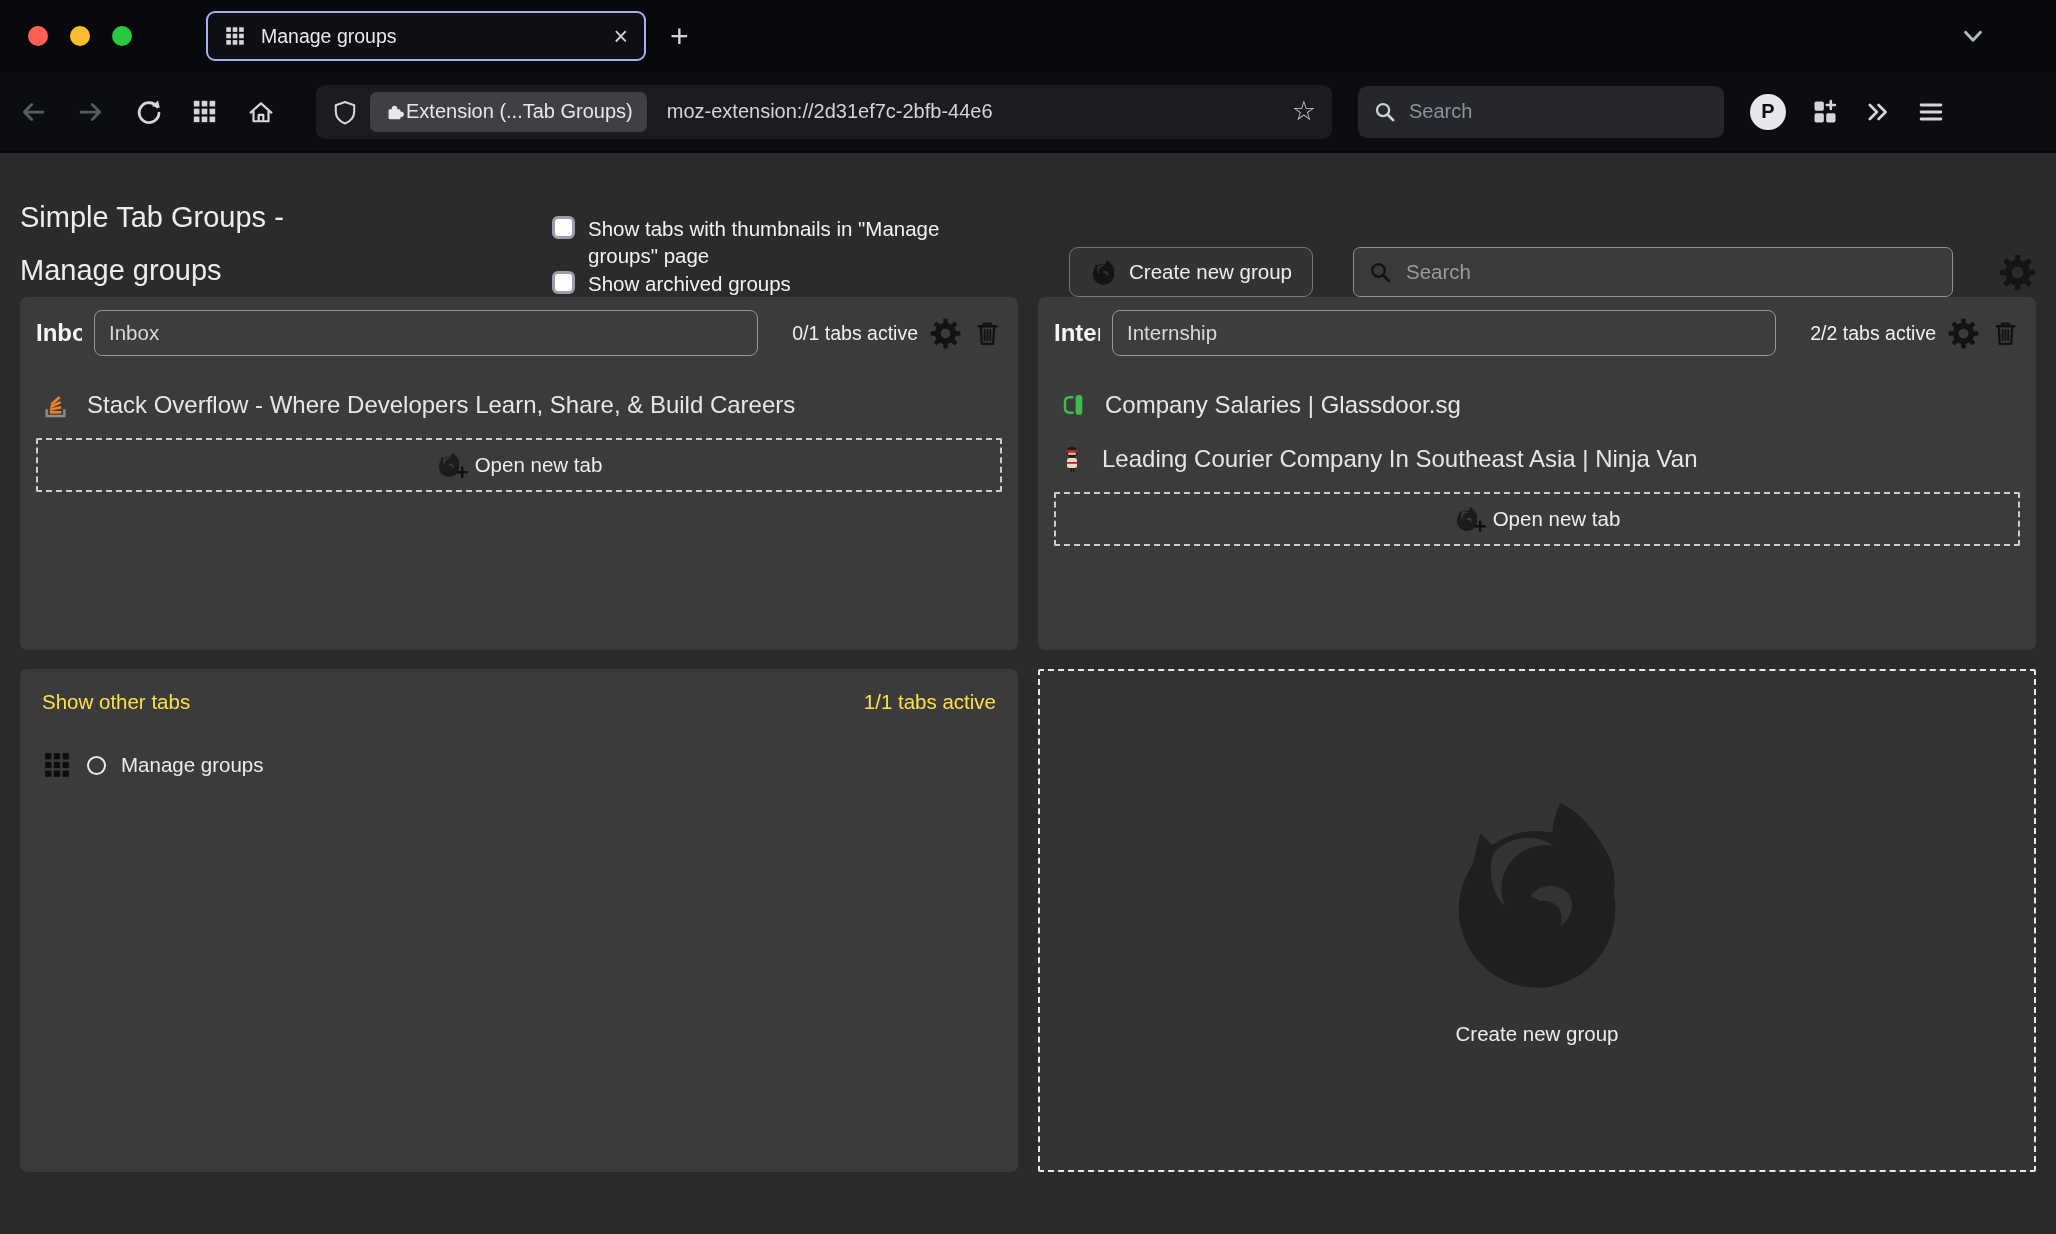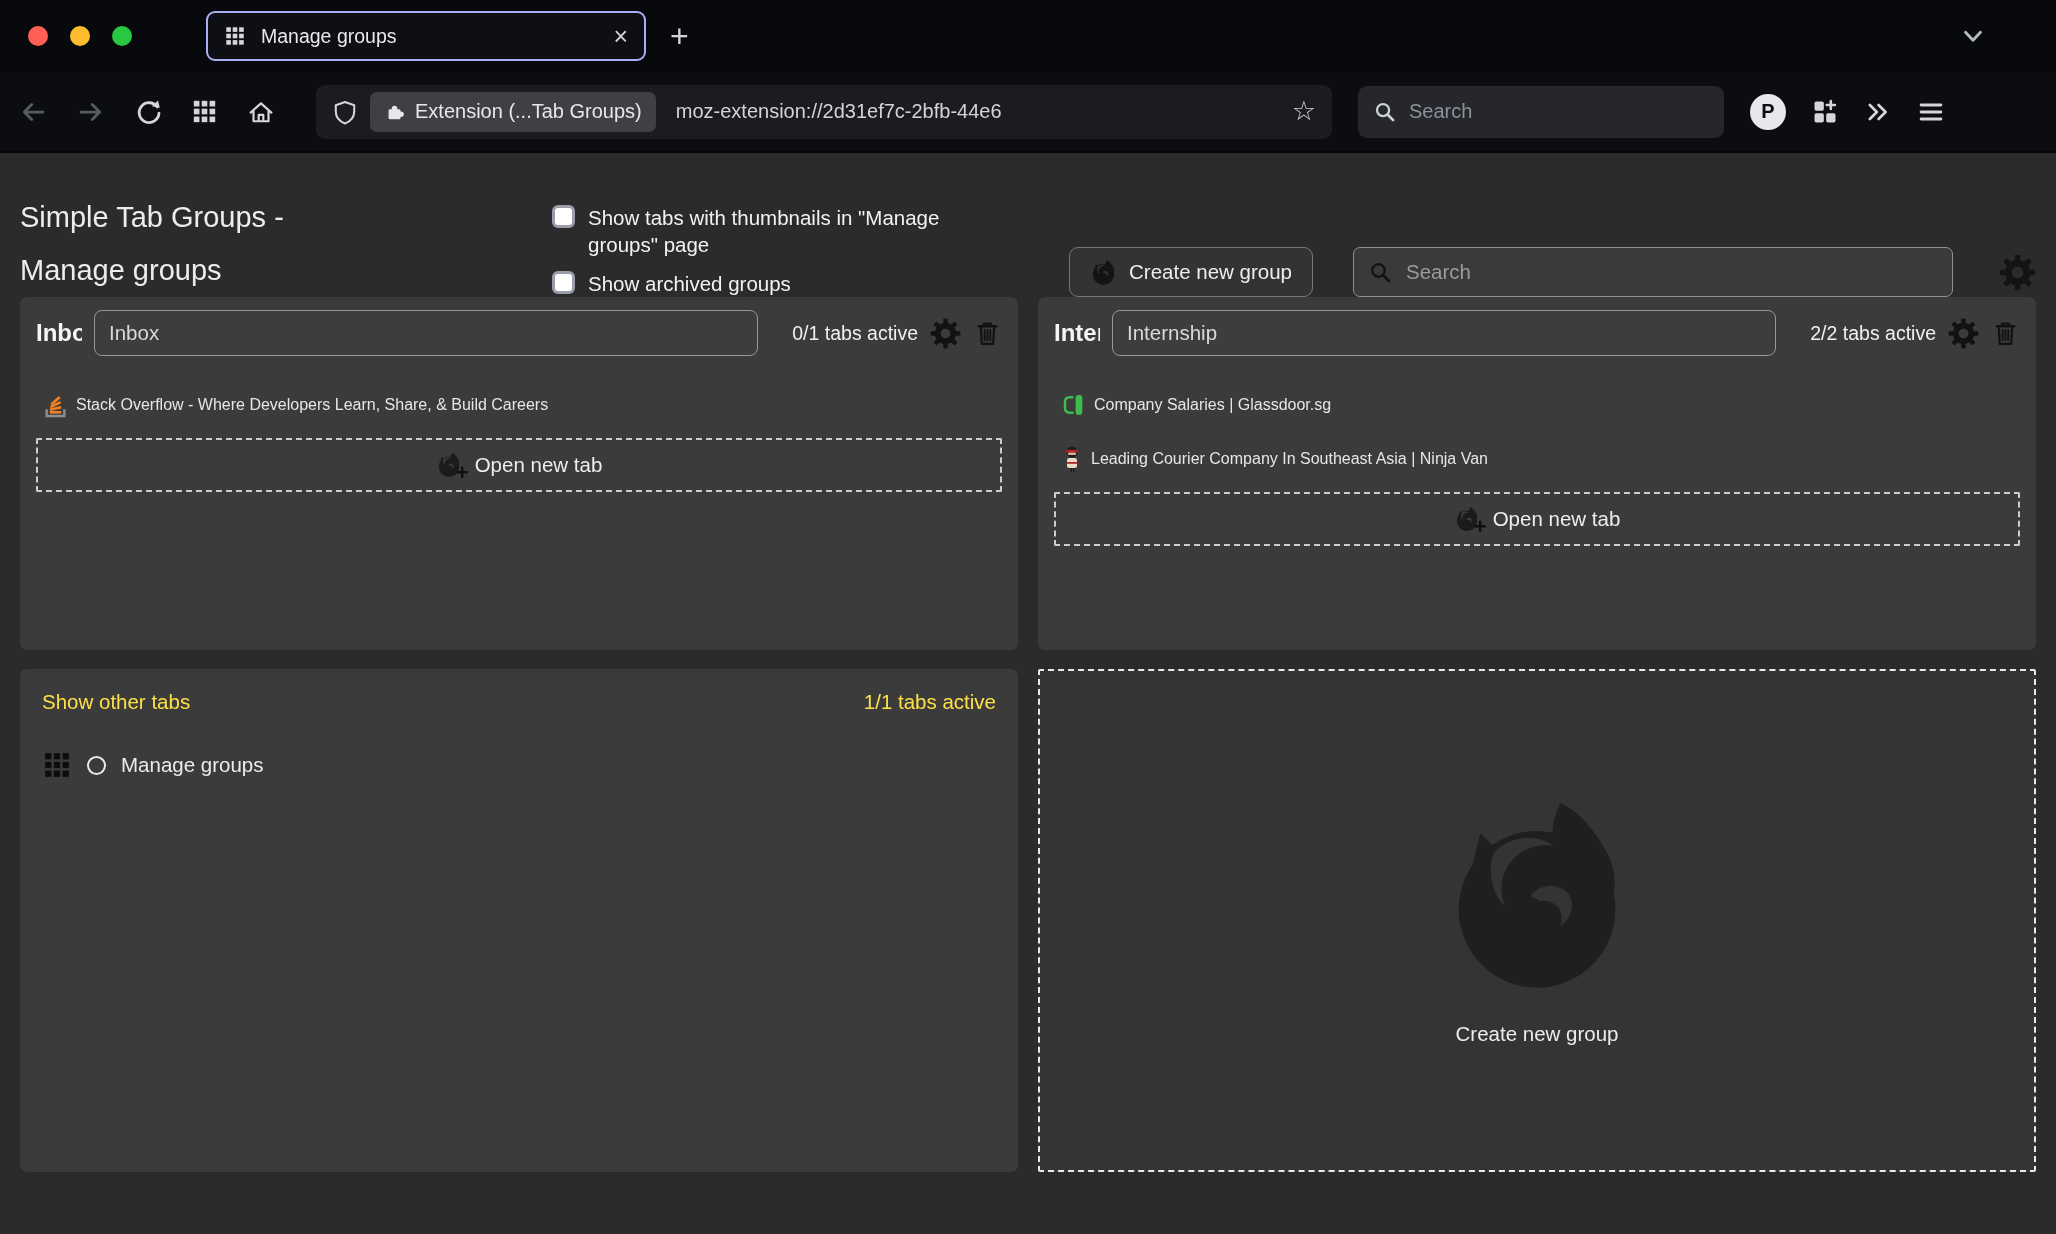--- a/index.html
+++ b/index.html
@@ -22,38 +22,38 @@
   .tabbar-chev{margin-right:40px;color:#b6bac2;}
 
   .navbar{height:81px;background:#0c0d11;display:flex;align-items:center;padding:0 18px;
           border-bottom:2px solid #050506;box-sizing:border-box;}
   .nav-icons{display:flex;align-items:center;gap:28px;}
   .nic{color:#d5d6da;}
   .nic.dim{color:#585b63;}
   .urlbar{margin-left:40px;width:1016px;height:54px;background:#1b1c21;border-radius:9px;
           display:flex;align-items:center;padding:0 16px;box-sizing:border-box;}
   .chip{margin-left:12px;background:#3f4046;border-radius:7px;height:40px;display:flex;align-items:center;
-        padding:0 14px;color:#e7e7ea;font-size:20px;gap:9px;white-space:nowrap;}
+        padding:0 14px;color:#e7e7ea;font-size:20px;white-space:nowrap;}
   .url-text{margin-left:20px;font-size:20px;color:#d3d4d8;white-space:nowrap;overflow:hidden;}
   .url-star{margin-left:auto;font-size:27px;color:#d3d4d8;line-height:1;}
   .tb-search{margin-left:26px;width:366px;height:52px;background:#26272c;border-radius:9px;
              display:flex;align-items:center;padding:0 15px;gap:11px;box-sizing:border-box;color:#cdd0d5;}
   .tb-search input{background:none;border:none;outline:none;color:#d7d8dc;font-size:20px;width:100%;}
   .tb-search input::placeholder{color:#8e9097;}
   .nav-right{margin-left:26px;display:flex;align-items:center;gap:25px;color:#d5d6da;}
   .pbadge{width:36px;height:36px;border-radius:50%;background:#e7e8eb;color:#0d0e12;font-weight:bold;
           font-size:20px;display:flex;align-items:center;justify-content:center;flex:none;}
 
   
   .page{height:1079px;padding:22px 20px 0;box-sizing:border-box;background:#2b2b2b;}
   .page-header{display:flex;align-items:flex-end;height:122px;}
   .pg-title{width:340px;font-size:29px;line-height:53px;color:#ededed;}
   .pg-options{margin-left:192px;width:470px;padding-top:4px;}
   .opt-row{display:flex;align-items:flex-start;gap:13px;font-size:20.5px;line-height:27px;color:#f2f2f2;}
-  .opt-row + .opt-row{margin-top:12px;}
+  .opt-row + .opt-row{margin-top:1px;}
   .checkbox{width:23px;height:23px;background:#ffffff;border:3.5px solid #9a9dab;border-radius:6px;
             box-sizing:border-box;flex:none;margin-top:1px;}
   .opt-label{width:392px;}
   .hdr-actions{margin-left:auto;display:flex;align-items:center;margin-top:23px;}
   .create-btn{height:50px;border:1.5px solid #76777c;border-radius:9px;background:#333333;color:#ededed;
               font-size:20.5px;display:flex;align-items:center;gap:12px;padding:0 20px;box-sizing:border-box;}
   .create-btn .fox{color:#141416;--cut:#333333;}
   .hdr-search{width:600px;height:50px;background:#3a3a3a;border:1.5px solid #8f8f92;border-radius:7px;
               display:flex;align-items:center;gap:12px;padding:0 14px;box-sizing:border-box;margin-left:40px;color:#141414;}
   .hdr-search input{background:none;border:none;outline:none;color:#d7d7d7;font-size:20.5px;width:100%;}
@@ -63,22 +63,22 @@
   .grid{display:grid;grid-template-columns:1fr 1fr;grid-template-rows:353px 503px;gap:19px 20px;}
   .card{background:#3b3b3b;border-radius:7px;padding:13px 16px;box-sizing:border-box;overflow:hidden;}
   .g-header{display:flex;align-items:center;gap:12px;}
   .g-icon-text{font-size:24px;font-weight:bold;color:#f5f5f5;max-width:46px;overflow:hidden;
                white-space:nowrap;flex:none;}
   .g-input{flex:1;min-width:0;height:46px;background:#3d3d3d;border:1.5px solid #97979c;border-radius:8px;
            color:#d9d9d9;font-size:20.5px;padding:0 14px;outline:none;box-sizing:border-box;}
   .g-status{font-size:19.5px;color:#f0f0f0;white-space:nowrap;margin-left:22px;}
   .g-hicon{color:#121212;flex:none;}
   .tabs-list{margin-top:24px;}
-  .tab-row{display:flex;align-items:center;gap:7px;padding:5px 6px;min-height:40px;
-           font-size:16px;color:#e6e6e6;}
+  .tab-row{display:flex;align-items:center;gap:18px;padding:5px 6px;min-height:40px;
+           font-size:24px;color:#e6e6e6;}
   .tab-row + .tab-row{margin-top:4px;}
   .open-new-tab{margin-top:8px;height:50px;border:2px dashed #cdcdcd;border-radius:2px;
                 display:flex;align-items:center;justify-content:center;gap:13px;font-size:20.5px;color:#ededed;}
   .fox-plus{position:relative;color:#1b1b1d;--cut:#3b3b3b;}
   .fox-plus .plus{position:absolute;right:-7px;bottom:-8px;font-size:22px;font-weight:bold;color:#0f0f0f;}
 
   .other-header{display:flex;align-items:center;justify-content:space-between;font-size:20.5px;
                 color:#fde047;padding:8px 6px 0;}
   .other-tab-row{margin-top:36px;display:flex;align-items:center;gap:15px;padding-left:6px;
                  font-size:20.5px;color:#ebebeb;}

